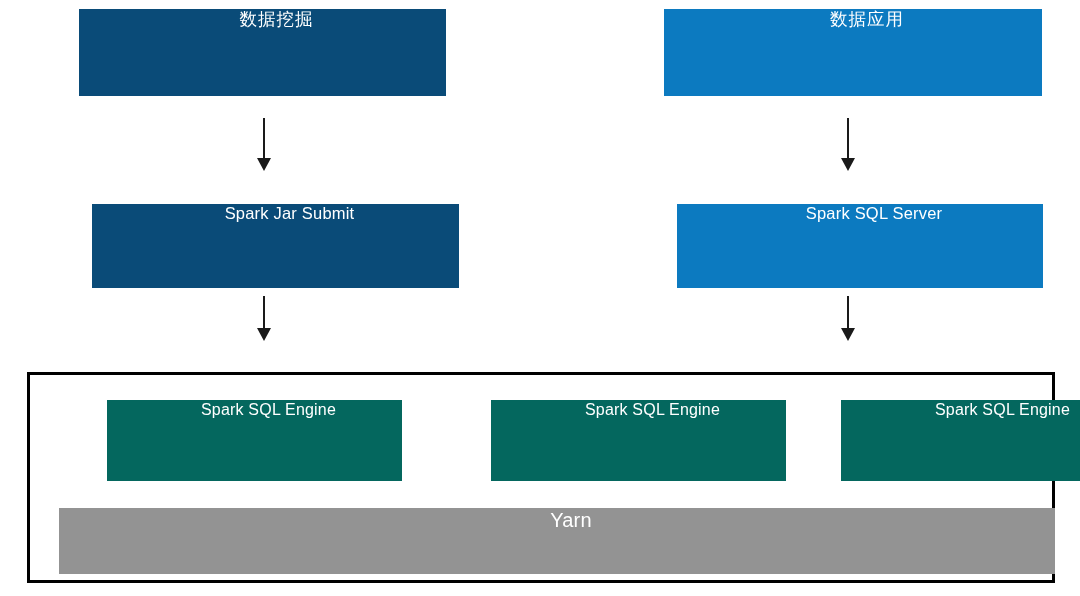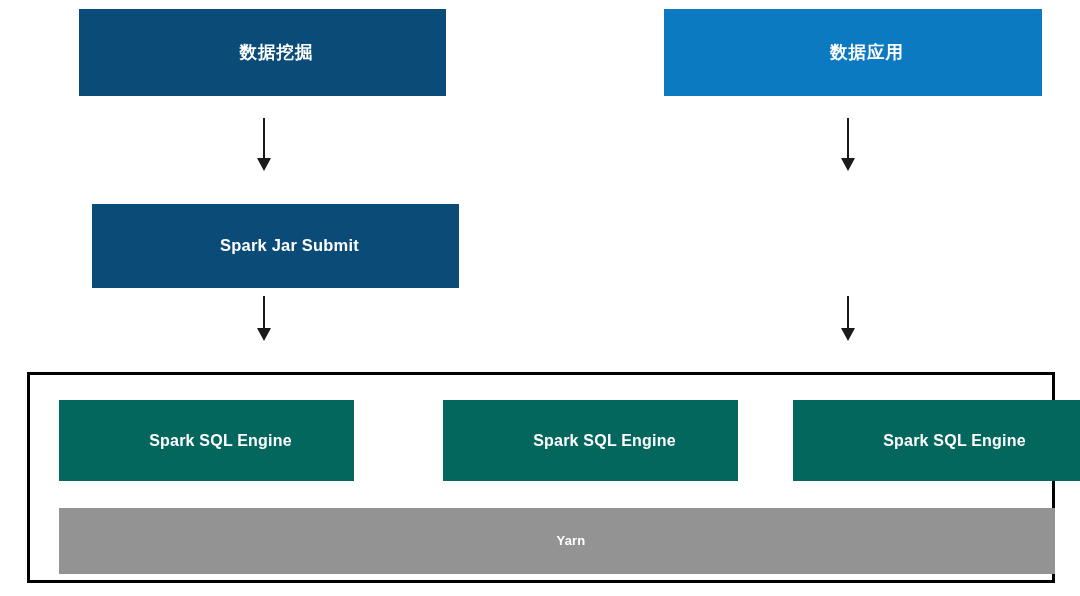--- a/index.html
+++ b/index.html
@@ -13,37 +13,36 @@
   #diagram-root {
     position: relative;
     width: 1080px;
     height: 596px;
     background: #ffffff;
     overflow: hidden;
   }
   .node {
     position: absolute;
     display: flex;
-    align-items: center;
     justify-content: center;
     box-sizing: border-box;
     color: #ffffff;
-    font-weight: bold;
+    font-weight: normal;
     letter-spacing: 0.2px;
     text-align: center;
     line-height: 1.2;
     padding-left: 28px;
   }
   .node-en { font-size: 16.5px; margin-left: 13px; }
   .node-cn { font-size: 17.5px; letter-spacing: 1px; }
 
   .node-darkblue { background: #0a4b78; }
   .node-lightblue { background: #0c7ac0; }
-  .node-teal { background: #04675e; font-size: 16px; }
-  .node-gray { background: #939393; font-size: 13px; }
+  .node-teal { background: #04675e; font-size: 16px; margin-left: 48px; }
+  .node-gray { background: #939393; font-size: 20px; }
 
   .arrow {
     position: absolute;
     width: 2px;
     background: #1a1a1a;
   }
   .arrow-head {
     position: absolute;
     width: 0;
     height: 0;
@@ -78,20 +77,23 @@
   <div class="arrow" style="left:263px; top:296px; height:34px;"></div>
   <div class="arrow-head" style="left:257px; top:328px;"></div>
 
   <div class="node node-lightblue node-cn" style="left:664px; top:9px; width:378px; height:87px;">
     <span>数据应用</span>
   </div>
 
   <div class="arrow" style="left:847px; top:118px; height:42px;"></div>
   <div class="arrow-head" style="left:841px; top:158px;"></div>
 
+  <div class="node node-lightblue node-en" style="left:664px; top:204px; width:366px; height:84px;">
+    <span>Spark SQL Server</span>
+  </div>
 
   <div class="arrow" style="left:847px; top:296px; height:34px;"></div>
   <div class="arrow-head" style="left:841px; top:328px;"></div>
 
   <div id="cluster-container" style="left:27px; top:372px; width:1028px; height:211px;">
 
     <div class="node node-teal" style="left:29px; top:25px; width:295px; height:81px;">
       <span>Spark SQL Engine</span>
     </div>
 

